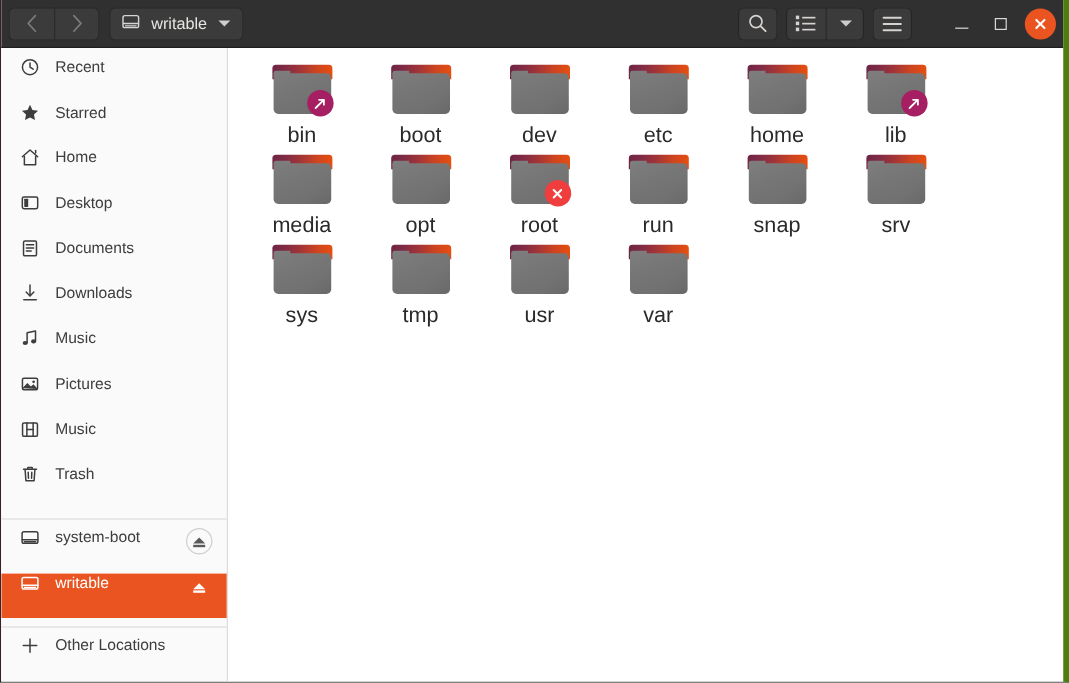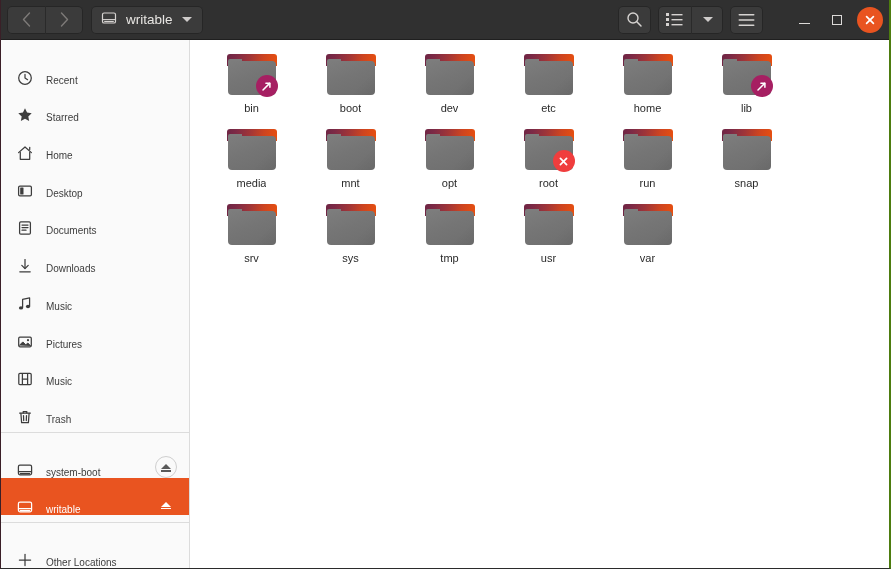--- a/index.html
+++ b/index.html
@@ -12,21 +12,21 @@
     background: #ffffff;
   }
 
   #window {
     position: relative;
     width: 891px;
     height: 569px;
     display: flex;
     flex-direction: column;
     border-left: 1px solid #3a1f27;
-    border-right: 2px solid #4d7c0f;
+    border-right: 5px solid #4d7c0f;
     border-bottom: 1px solid #2b2b2b;
     overflow: hidden;
     background: #ffffff;
   }
 
   
   #headerbar {
     height: 40px;
     flex: 0 0 40px;
     background: #303030;
@@ -136,25 +136,25 @@
     border-right: 1px solid #dcdcdc;
     padding-top: 8px;
     overflow: hidden;
     display: flex;
     flex-direction: column;
   }
 
   .side-item {
     height: 38px;
     display: flex;
-    align-items: flex-end;
+    align-items: flex-start;
     padding: 0 12px 0 16px;
     gap: 13px;
     color: #3d3d3d;
-    font-size: 10px;
+    font-size: 13px;
     cursor: default;
   }
   .side-item .ico {
     width: 16px; height: 16px;
     display: flex; align-items: center; justify-content: center;
     flex: 0 0 16px;
     color: #3d3d3d;
   }
   .side-item .lbl { flex: 1 1 auto; white-space: nowrap; }
 
@@ -270,21 +270,21 @@
     width: 22px; height: 22px;
     border-radius: 50%;
     right: 0px; bottom: 0px;
     display: flex; align-items: center; justify-content: center;
   }
   .emblem.symlink { background: #a61f62; }
   .emblem.unreadable { background: #f03d3d; }
 
   .file-label {
     margin-top: 5px;
-    font-size: 11px;
+    font-size: 18px;
     color: #2a2a2a;
     line-height: 1.2;
     max-width: 95px;
     text-align: center;
     white-space: nowrap;
     overflow: hidden;
     text-overflow: ellipsis;
   }
 </style>
 </head>
@@ -585,28 +585,20 @@
               <div class="front"></div>
             </div>
             <div class="file-label">media</div>
           </div>
           <div class="file-item">
             <div class="folder-ico">
               <div class="tab"></div>
               <div class="front-lip"></div>
               <div class="front"></div>
             </div>
-            <div class="file-label">mnt</div>
-          </div>
-          <div class="file-item">
-            <div class="folder-ico">
-              <div class="tab"></div>
-              <div class="front-lip"></div>
-              <div class="front"></div>
-            </div>
             <div class="file-label">opt</div>
           </div>
           <div class="file-item">
             <div class="folder-ico">
               <div class="tab"></div>
               <div class="front-lip"></div>
               <div class="front"></div>
               <span class="emblem unreadable">
                 <svg width="13" height="13" viewBox="0 0 13 13" aria-hidden="true">
                   <line x1="3.4" y1="3.4" x2="9.6" y2="9.6" stroke="#fff" stroke-width="1.7" stroke-linecap="round"></line>

